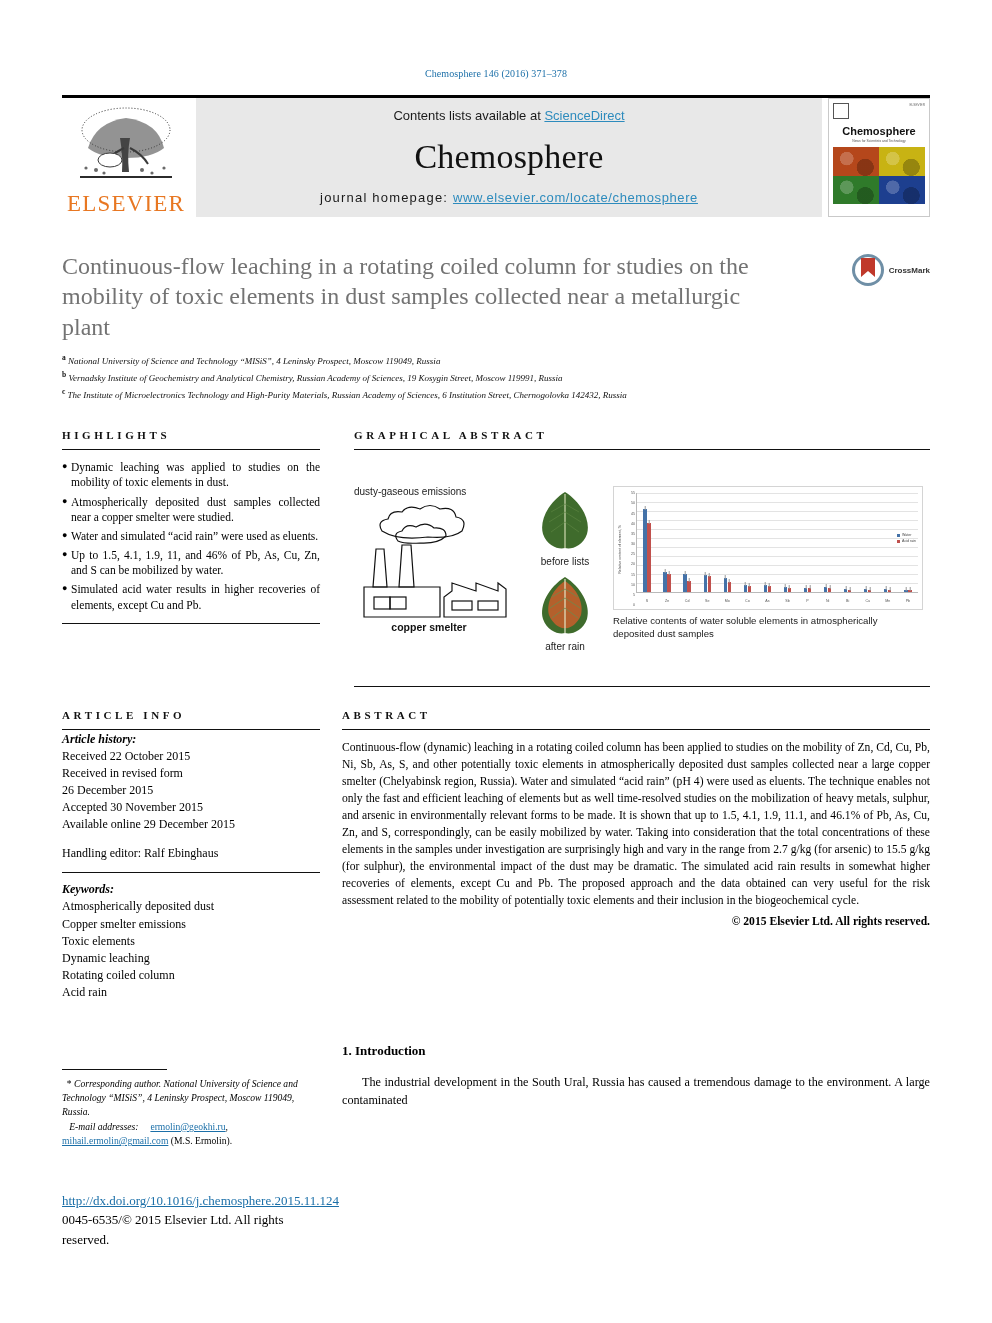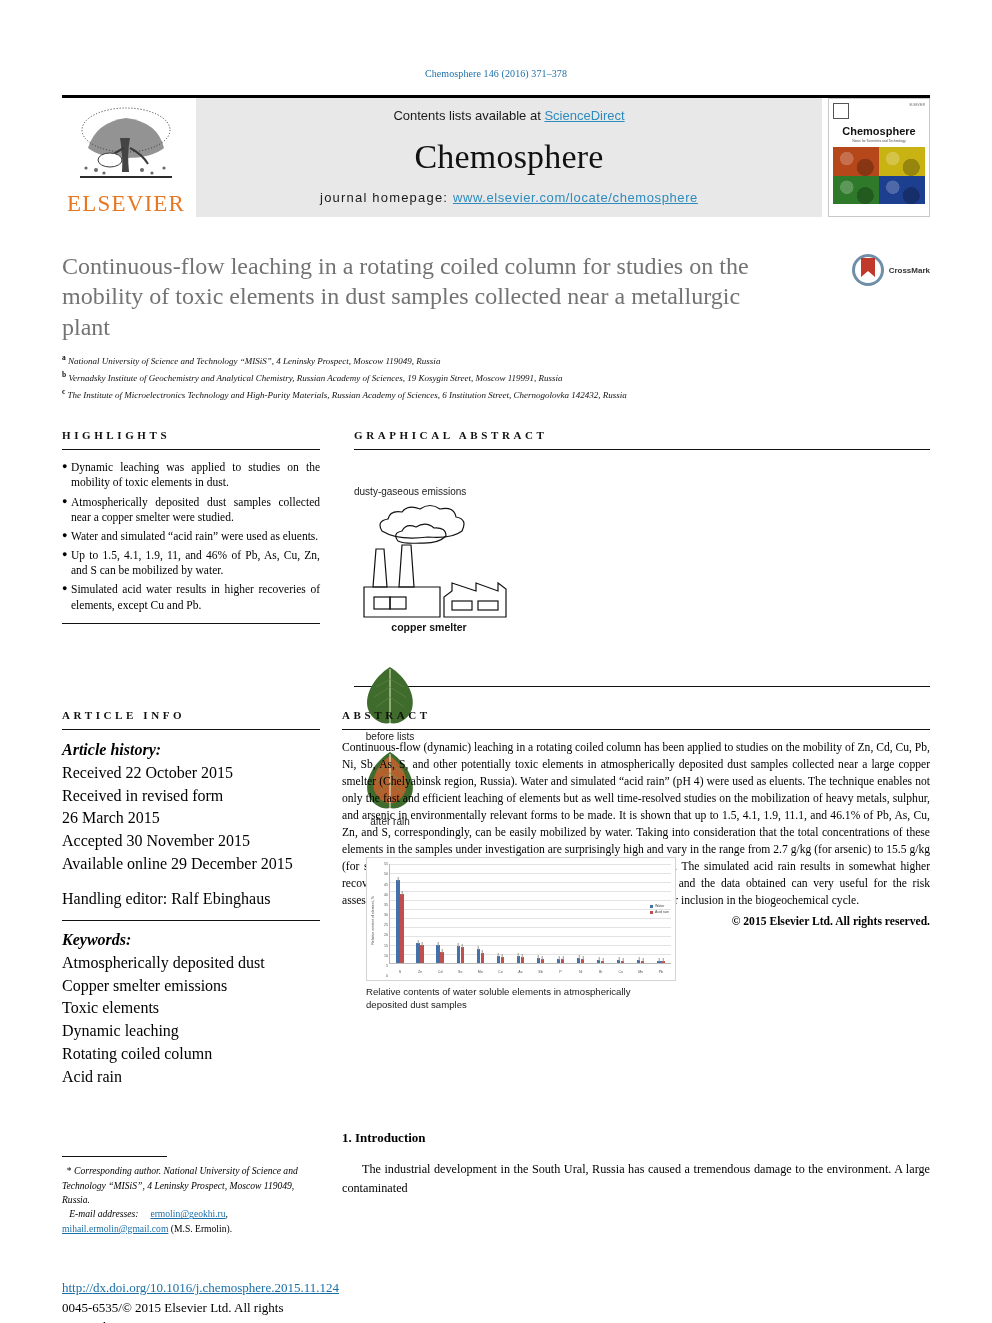--- a/index.html
+++ b/index.html
@@ -170,21 +170,21 @@
     font-size: 11.5px;
     line-height: 1.32;
     margin-bottom: 4px;
     text-align: justify;
   }
   .hl-bullet { flex: 0 0 9px; font-size: 9px; line-height: 1.5; }
   .hl-text { flex: 1 1 auto; text-align: justify; }
   .hl-end { border-top: 1.6px solid #111; margin-top: 10px; }
 
   
-  .ga-body { margin-top: 14px; height: 208px; display: flex; align-items: flex-start; flex-direction: column; }
+  .ga-body { margin-top: 14px; height: 208px; display: flex; align-items: flex-start; }
   .ga-smelter { width: 175px; flex: 0 0 175px; padding-top: 22px; }
   .ga-caption-sm {
     font-family: "Liberation Sans", sans-serif;
     font-size: 10px;
     color: #222;
     margin-bottom: 4px;
   }
   .smelter-svg { width: 170px; height: 118px; display:block; }
   .ga-smelter-label {
     font-family: "Liberation Sans", sans-serif;
@@ -251,21 +251,21 @@
     font-size: 9.6px;
     line-height: 1.3;
     color: #222;
     width: 300px;
     margin-top: 5px;
   }
   .ga-end { border-top: 1.6px solid #111; margin-top: 14px; }
 
   
   .cols2 { margin: 22px 62px 0 62px; display: flex; gap: 22px; }
-  .ai-body { margin-top: 9px; font-size: 16px; line-height: 1.42; }
+  .ai-body { margin-top: 1px; font-size: 12px; line-height: 1.42; }
   .ai-label { font-style: italic; font-weight: bold; }
   .ai-line { }
   .ai-gap { height: 12px; }
   .ai-rule { border-top: 1.1px solid #111; margin: 10px 0 8px 0; }
 
   .abs-body {
     margin-top: 10px;
     font-size: 11.6px;
     line-height: 1.46;
     text-align: justify;
@@ -643,21 +643,21 @@
 
   <div class="cols2">
 
     <div class="col-left">
       <div class="section-head">ARTICLE INFO</div>
       <div class="rule"></div>
       <div class="ai-body">
         <div class="ai-label">Article history:</div>
         <div class="ai-line">Received 22 October 2015</div>
         <div class="ai-line">Received in revised form</div>
-        <div class="ai-line">26 March 2015</div>
+        <div class="ai-line">26 December 2015</div>
         <div class="ai-line">Accepted 30 November 2015</div>
         <div class="ai-line">Available online 29 December 2015</div>
         <div class="ai-gap"></div>
         <div class="ai-line">Handling editor: Ralf Ebinghaus</div>
         <div class="ai-rule"></div>
         <div class="ai-label">Keywords:</div>
         <div class="ai-line">Atmospherically deposited dust</div>
         <div class="ai-line">Copper smelter emissions</div>
         <div class="ai-line">Toxic elements</div>
         <div class="ai-line">Dynamic leaching</div>

